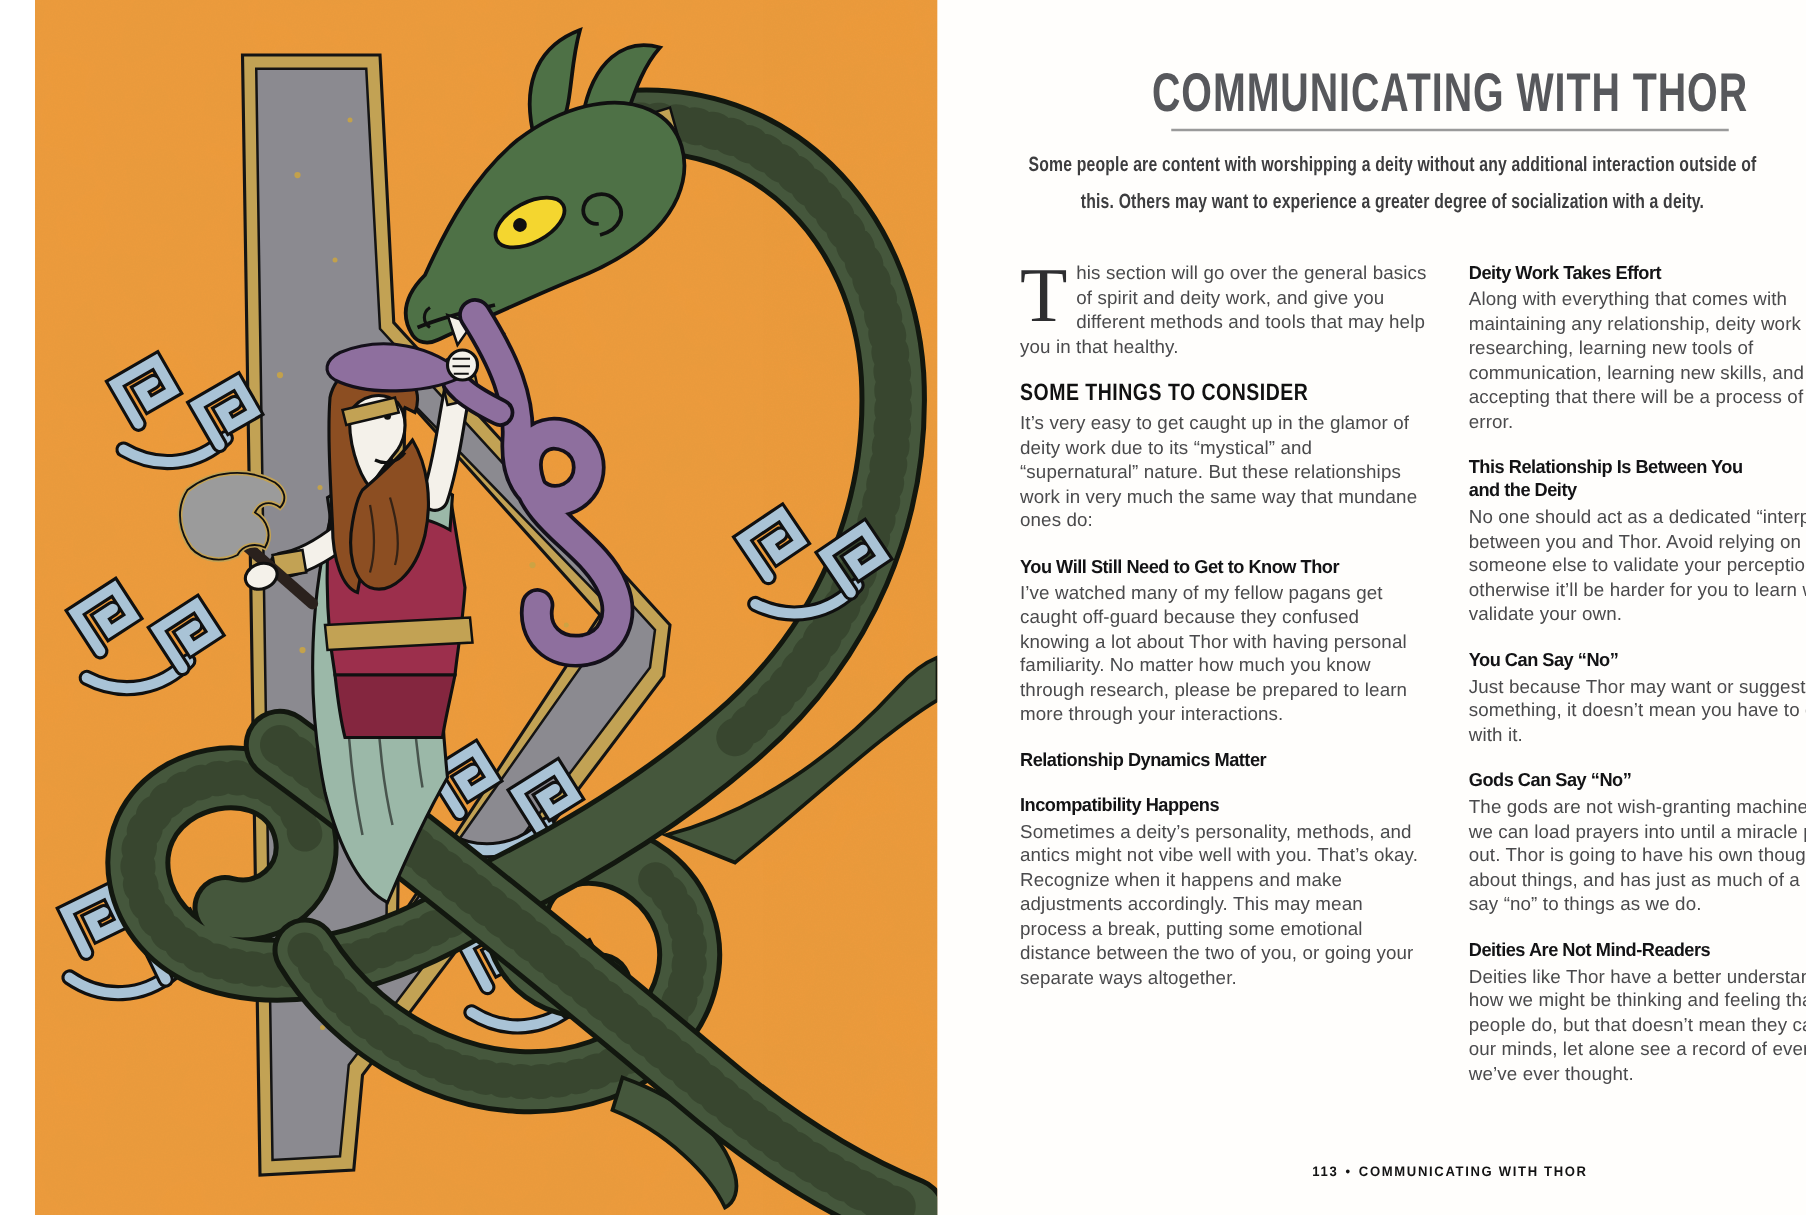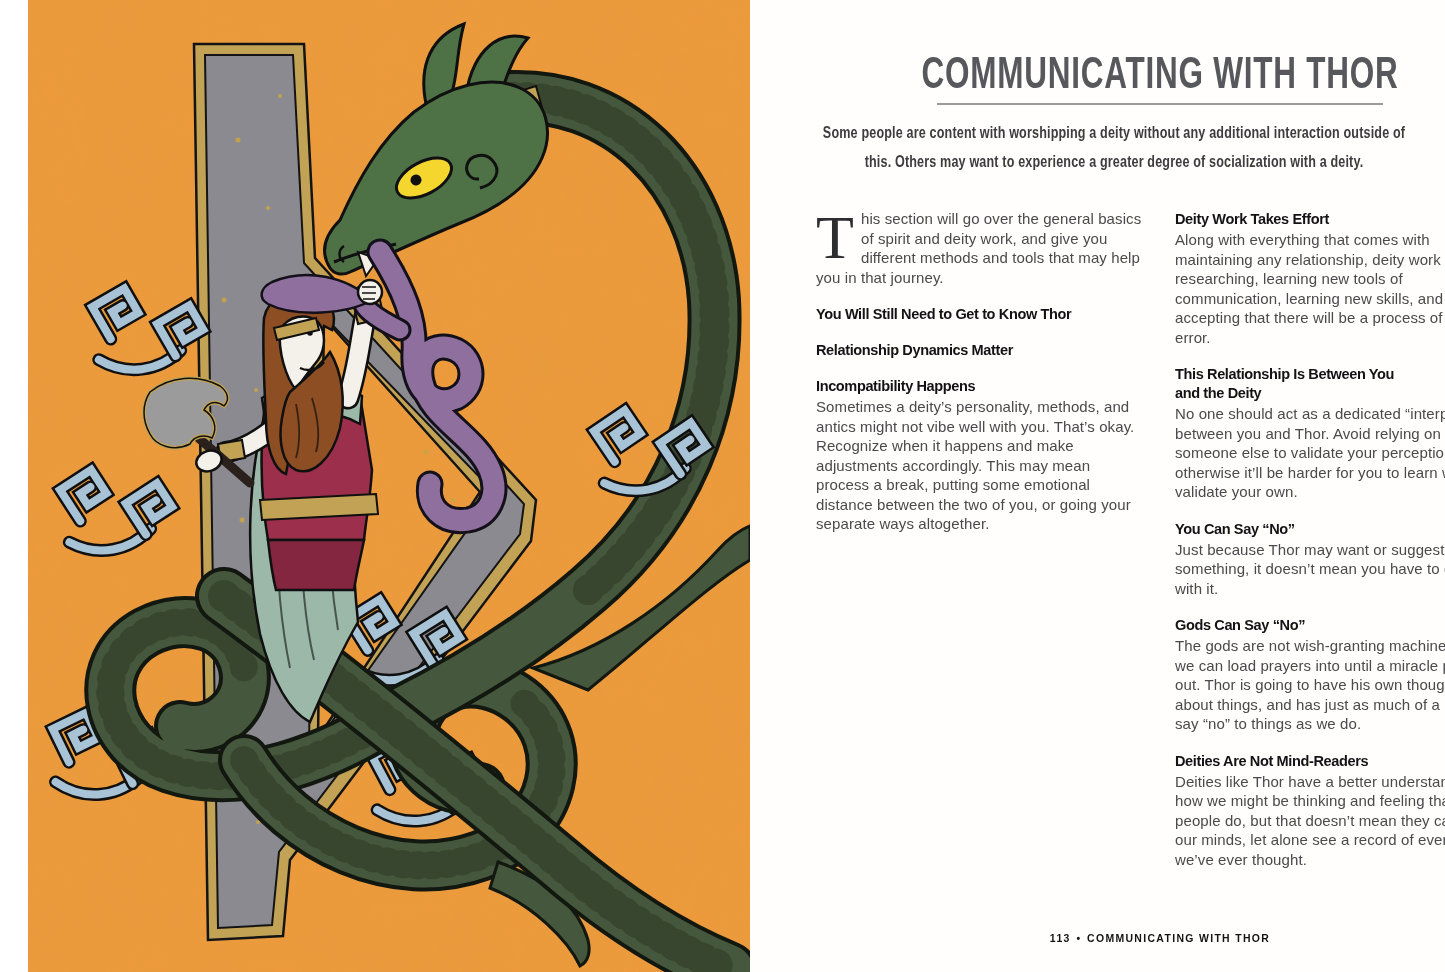--- a/index.html
+++ b/index.html
@@ -227,24 +227,29 @@
     </svg>
   </div>
 
   <div class="page-right">
     <h1 class="title">COMMUNICATING WITH THOR</h1>
     <hr class="title-rule">
     <p class="intro">Some people are content with worshipping a deity without any additional interaction outside of this. Others may want to experience a greater degree of socialization with a deity.</p>
 
     <div class="columns">
       <div class="col">
-        <p class="lead"><span class="dropcap">T</span><span>his section will go over the general basics of spirit and deity work, and give you different methods and tools that may help you in that journey.</span></p>
-
+        <p class="lead"><span class="dropcap">T</span><span>his section will go over the general basics of spirit and deity work, and give you different methods and tools that may help you in that healthy.</span></p>
+
+        <div class="section">
+          <h3 class="runic-sub">SOME THINGS TO CONSIDER</h3>
+          <p>It’s very easy to get caught up in the glamor of deity work due to its “mystical” and “supernatural” nature. But these relationships work in very much the same way that mundane ones do:</p>
+        </div>
         <div class="section">
           <h3 class="sub">You Will Still Need to Get to Know Thor</h3>
+          <p>I’ve watched many of my fellow pagans get caught off-guard because they confused knowing a lot about Thor with having personal familiarity. No matter how much you know through research, please be prepared to learn more through your interactions.</p>
         </div>
         <div class="section">
           <h3 class="sub">Relationship Dynamics Matter</h3>
         </div>
         <div class="section">
           <h3 class="sub">Incompatibility Happens</h3>
           <p>Sometimes a deity’s personality, methods, and antics might not vibe well with you. That’s okay. Recognize when it happens and make adjustments accordingly. This may mean process a break, putting some emotional distance between the two of you, or going your separate ways altogether.</p>
         </div>
       </div>
 

